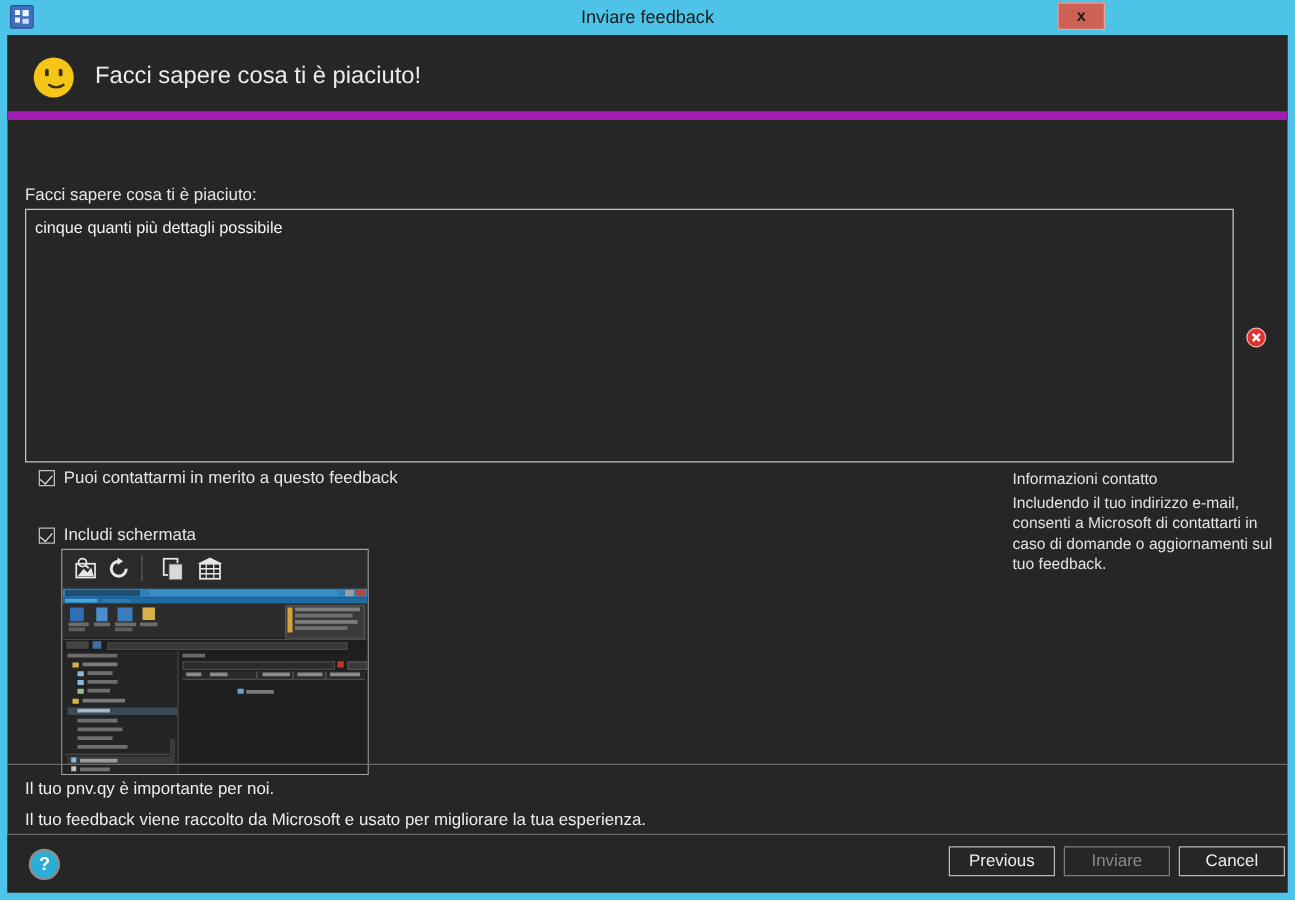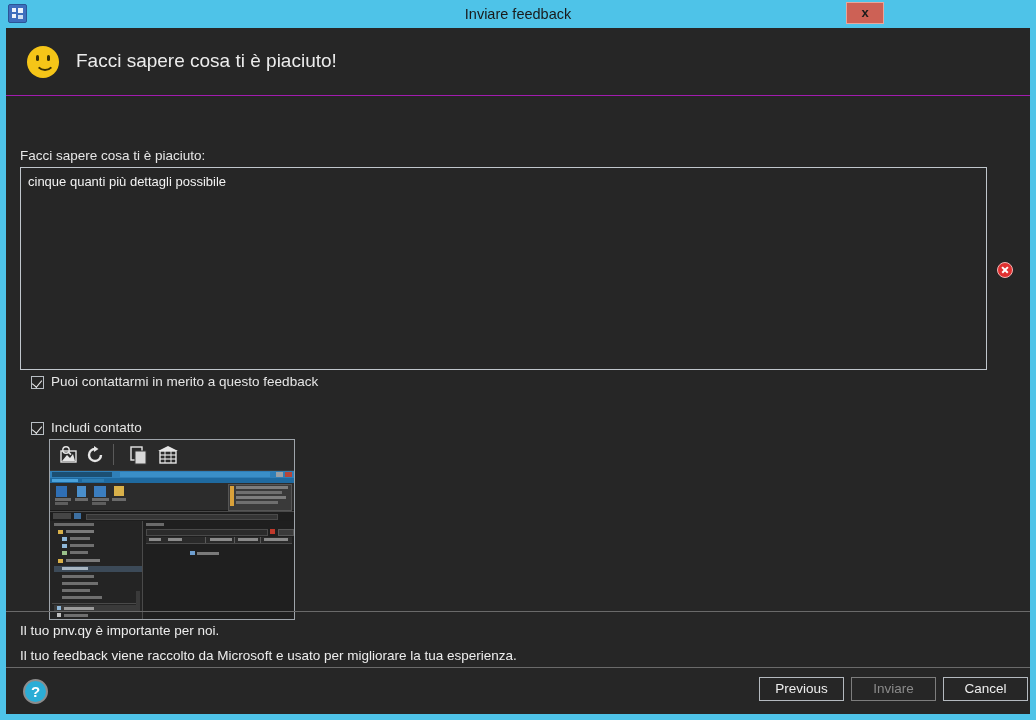--- a/index.html
+++ b/index.html
@@ -63,21 +63,21 @@
     position: absolute; left: 6px; top: 28px;
     width: 1024px; height: 686px;
     background: #262626;
     box-sizing: border-box;
   }
   
   #header {
     position: absolute; left: 0; top: 0;
     width: 1024px; height: 68px;
     background: #262626;
-    border-bottom: 1px solid #a21caf;
+    border-bottom: 7px solid #a21caf;
     box-sizing: border-box;
   }
   #smiley {
     position: absolute; left: 21px; top: 18px;
     width: 32px; height: 32px;
     border-radius: 50%;
     background: #f5c518;
   }
   #smiley .eye {
     position: absolute; top: 9px; width: 3px; height: 6px;
@@ -304,21 +304,21 @@
           <span class="tick"></span>
         </span>
         <span class="chk-label">Puoi contattarmi in merito a questo feedback</span>
       </div>
 
 
       <div class="chk-row" id="screenshot-row">
         <span class="checkbox">
           <span class="tick"></span>
         </span>
-        <span class="chk-label">Includi contatto</span>
+        <span class="chk-label">Includi schermata</span>
       </div>
 
       <div id="thumb">
         <div id="thumb-toolbar">
           <svg class="tb-ico" style="left:8px;" width="22" height="20" viewBox="0 0 22 20">
             <rect x="3" y="6" width="15" height="11" fill="none" stroke="#e6e6e6" stroke-width="1.4"></rect>
             <path d="M4 16 L9 10 L12 13 L15 9 L17 16 Z" fill="#e6e6e6"></path>
             <circle cx="8" cy="5" r="3.2" fill="none" stroke="#e6e6e6" stroke-width="1.4"></circle>
             <line x1="10.4" y1="7.2" x2="13" y2="9.6" stroke="#e6e6e6" stroke-width="1.6"></line>
           </svg>
@@ -417,20 +417,22 @@
           <div class="mini" style="left:155px;top:66px;width:1px;height:6px;background:#5a5a5a;"></div>
           <div class="mini" style="left:184px;top:66px;width:1px;height:6px;background:#5a5a5a;"></div>
           <div class="mini" style="left:210px;top:66px;width:1px;height:6px;background:#5a5a5a;"></div>
           <div class="mini" style="left:140px;top:80px;width:5px;height:4px;background:#6f9fd0;"></div>
           <div class="mini" style="left:147px;top:81px;width:22px;height:3px;background:#7a7a7a;"></div>
           <div class="mini" style="left:86px;top:120px;width:4px;height:20px;background:#3a3a3a;"></div>
         </div>
       </div>
 
       <div id="contact-info">
+        <div id="contact-info-title">Informazioni contatto</div>
+        <div>Includendo il tuo indirizzo e-mail, consenti a Microsoft di contattarti in caso di domande o aggiornamenti sul tuo feedback.</div>
       </div>
     </div>
 
     <div id="privacy">
       <div class="priv-line" id="priv1">Il tuo pnv.qy è importante per noi.</div>
       <div class="priv-line" id="priv2">Il tuo feedback viene raccolto da Microsoft e usato per migliorare la tua esperienza.</div>
     </div>
 
     <div id="footer">
       <div id="help-icon">?</div>

